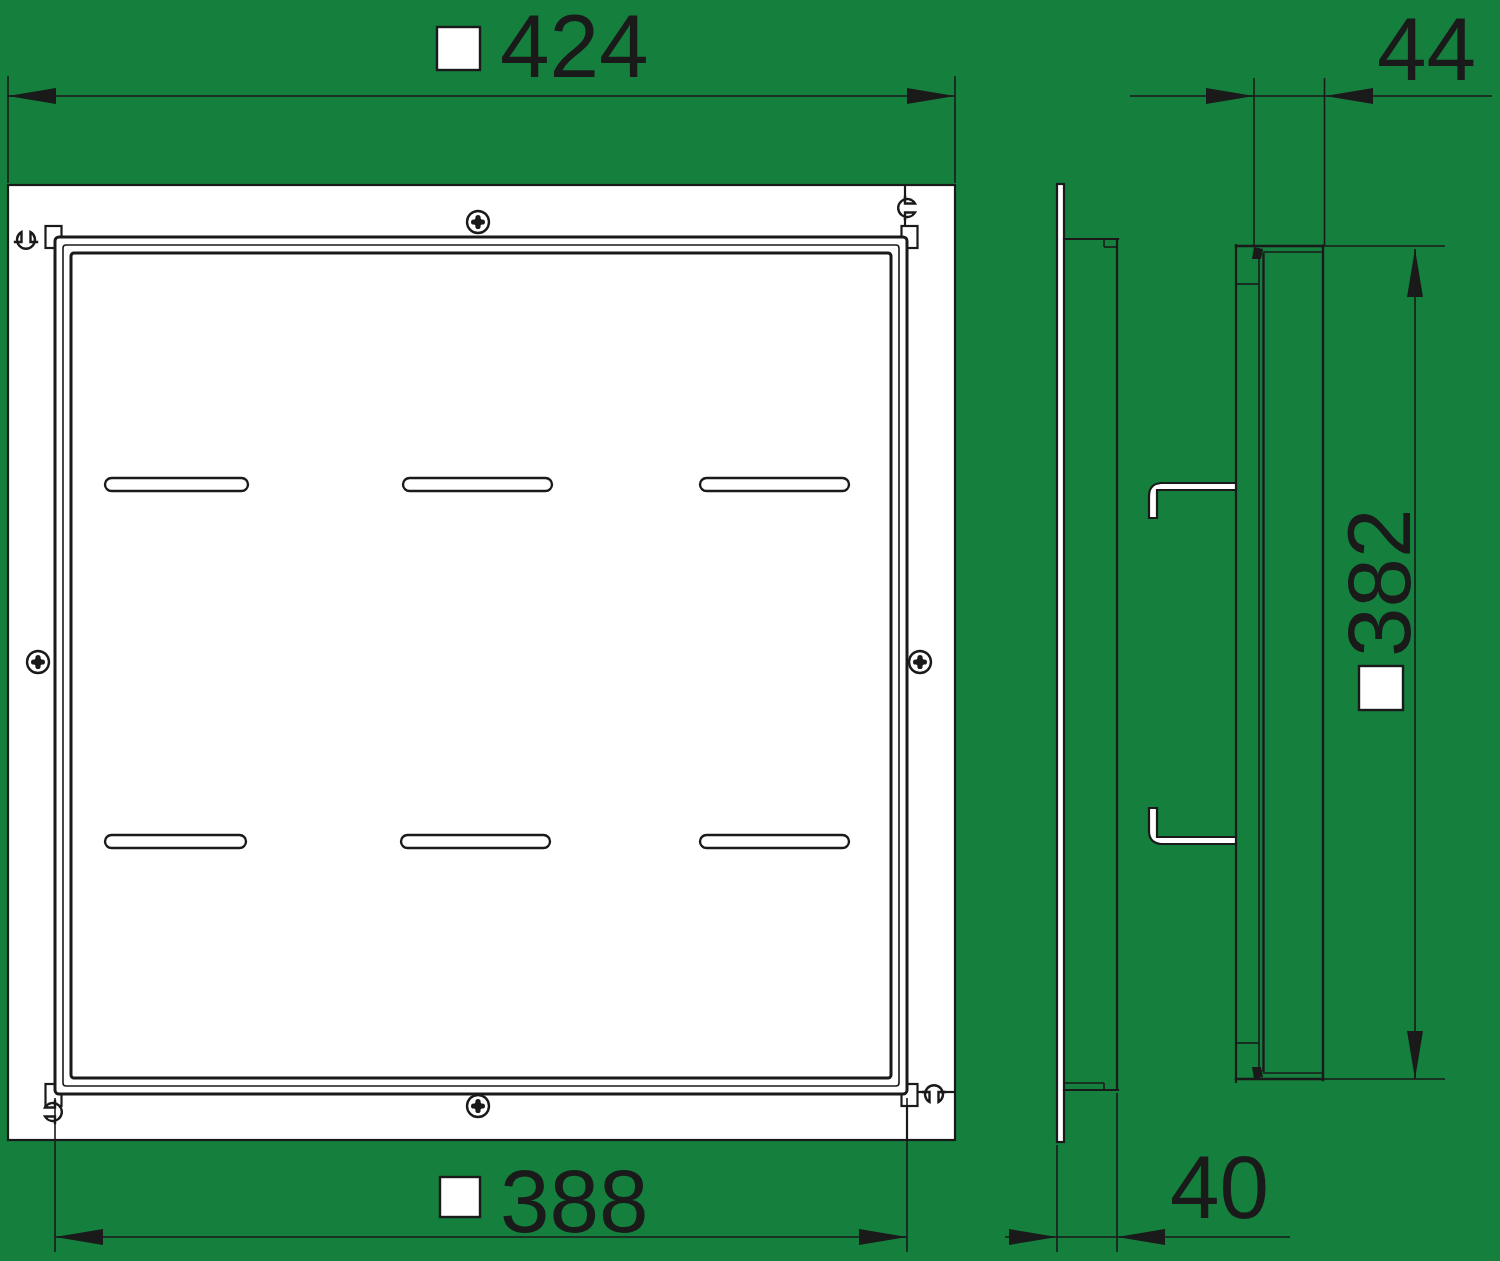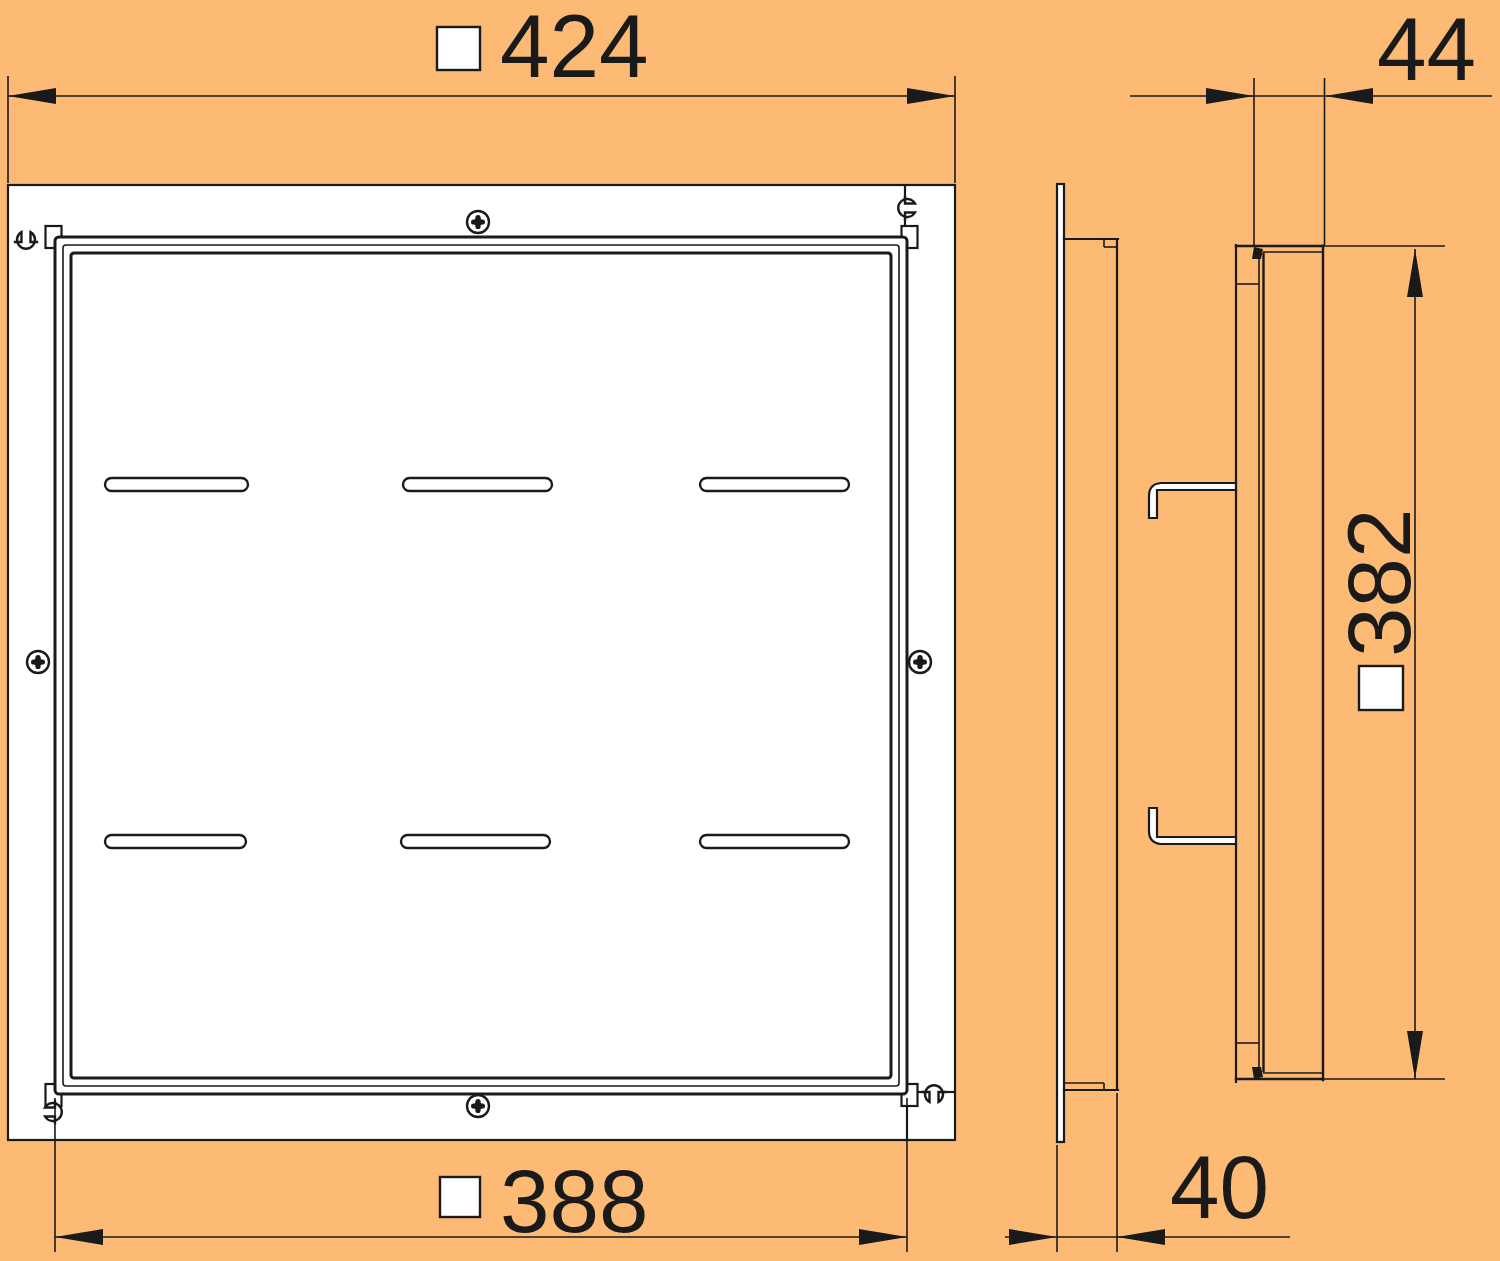--- a/index.html
+++ b/index.html
@@ -1,16 +1,16 @@
 <!DOCTYPE html>
 <html><head>
 <meta charset="utf-8">
 <style>
   html,body{margin:0;padding:0;background:#ffffff;}
-  .stage{width:1500px;height:1261px;position:relative;background:#fdba74;}
+  .stage{width:1500px;height:1261px;position:relative;background:#15803d;}
   svg{display:block;}
   .ln    {stroke:#1a1a1a;stroke-width:2.2;fill:none;stroke-linecap:square;}
   .lnthk {stroke:#1a1a1a;stroke-width:3;fill:none;stroke-linecap:square;}
   .lnmid {stroke:#1a1a1a;stroke-width:2.4;fill:none;stroke-linecap:square;}
   .lnthin{stroke:#1a1a1a;stroke-width:1.6;fill:none;stroke-linecap:butt;}
   .white {fill:#ffffff;}
   .blk   {fill:#1a1a1a;stroke:none;}
   .dimtxt{font-family:"Liberation Sans","DejaVu Sans",sans-serif;font-size:89px;fill:#1a1a1a;}
 </style>
 </head>

